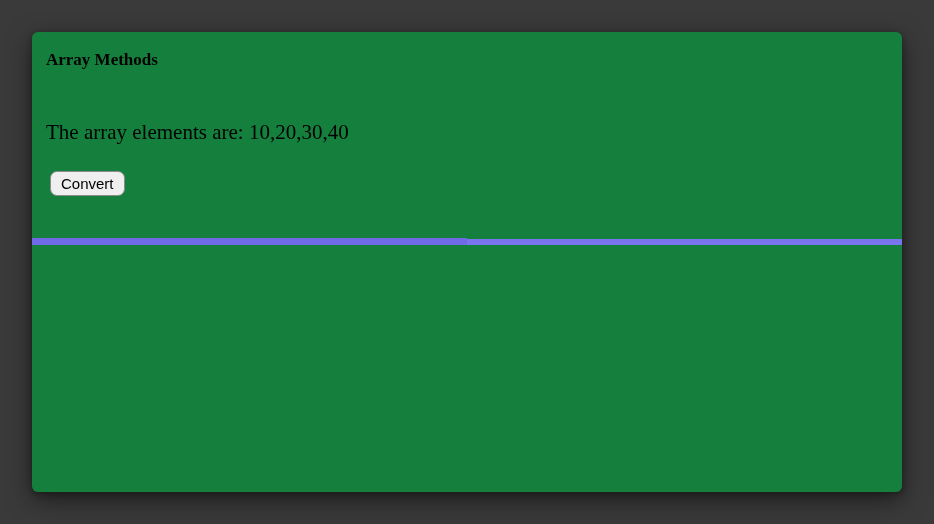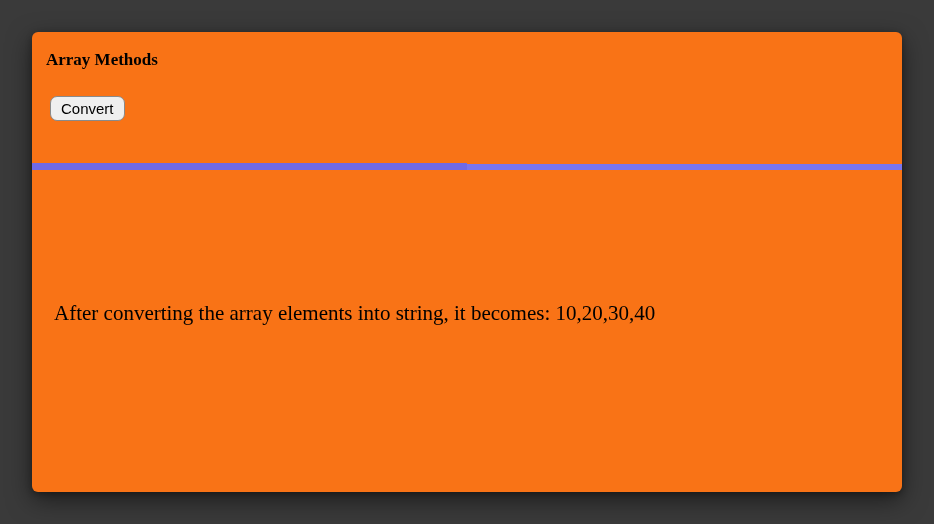--- a/index.html
+++ b/index.html
@@ -10,21 +10,21 @@
     body {
       background: #3a3a3a;
       width: 934px;
       height: 524px;
       display: flex;
       align-items: center;
       justify-content: center;
       font-family: "Times New Roman", Times, serif;
     }
     .page-container {
-      background: #f97316;
+      background: #15803d;
       width: 870px;
       height: 460px;
       border-radius: 6px;
       box-shadow: 0 8px 24px rgba(0,0,0,0.5), 0 2px 6px rgba(0,0,0,0.3);
       position: relative;
       overflow: hidden;
     }
     .heading {
       font-weight: bold;
       font-size: 17px;
@@ -68,21 +68,21 @@
       font-size: 21px;
       padding: 130px 18px 0 22px;
       font-weight: normal;
     }
   </style>
 </head>
 <body>
 
 <div class="page-container">
   <div class="heading">Array Methods</div>
+  <div class="array-line">The array elements are: 10,20,30,40</div>
   <div class="button-wrap">
     <button class="convert-btn">Convert</button>
   </div>
   <div class="divider">
     <div class="divider-left"></div>
     <div class="divider-right"></div>
   </div>
-  <div class="result-line">After converting the array elements into string, it becomes: 10,20,30,40</div>
 </div>
 
 </body></html>

